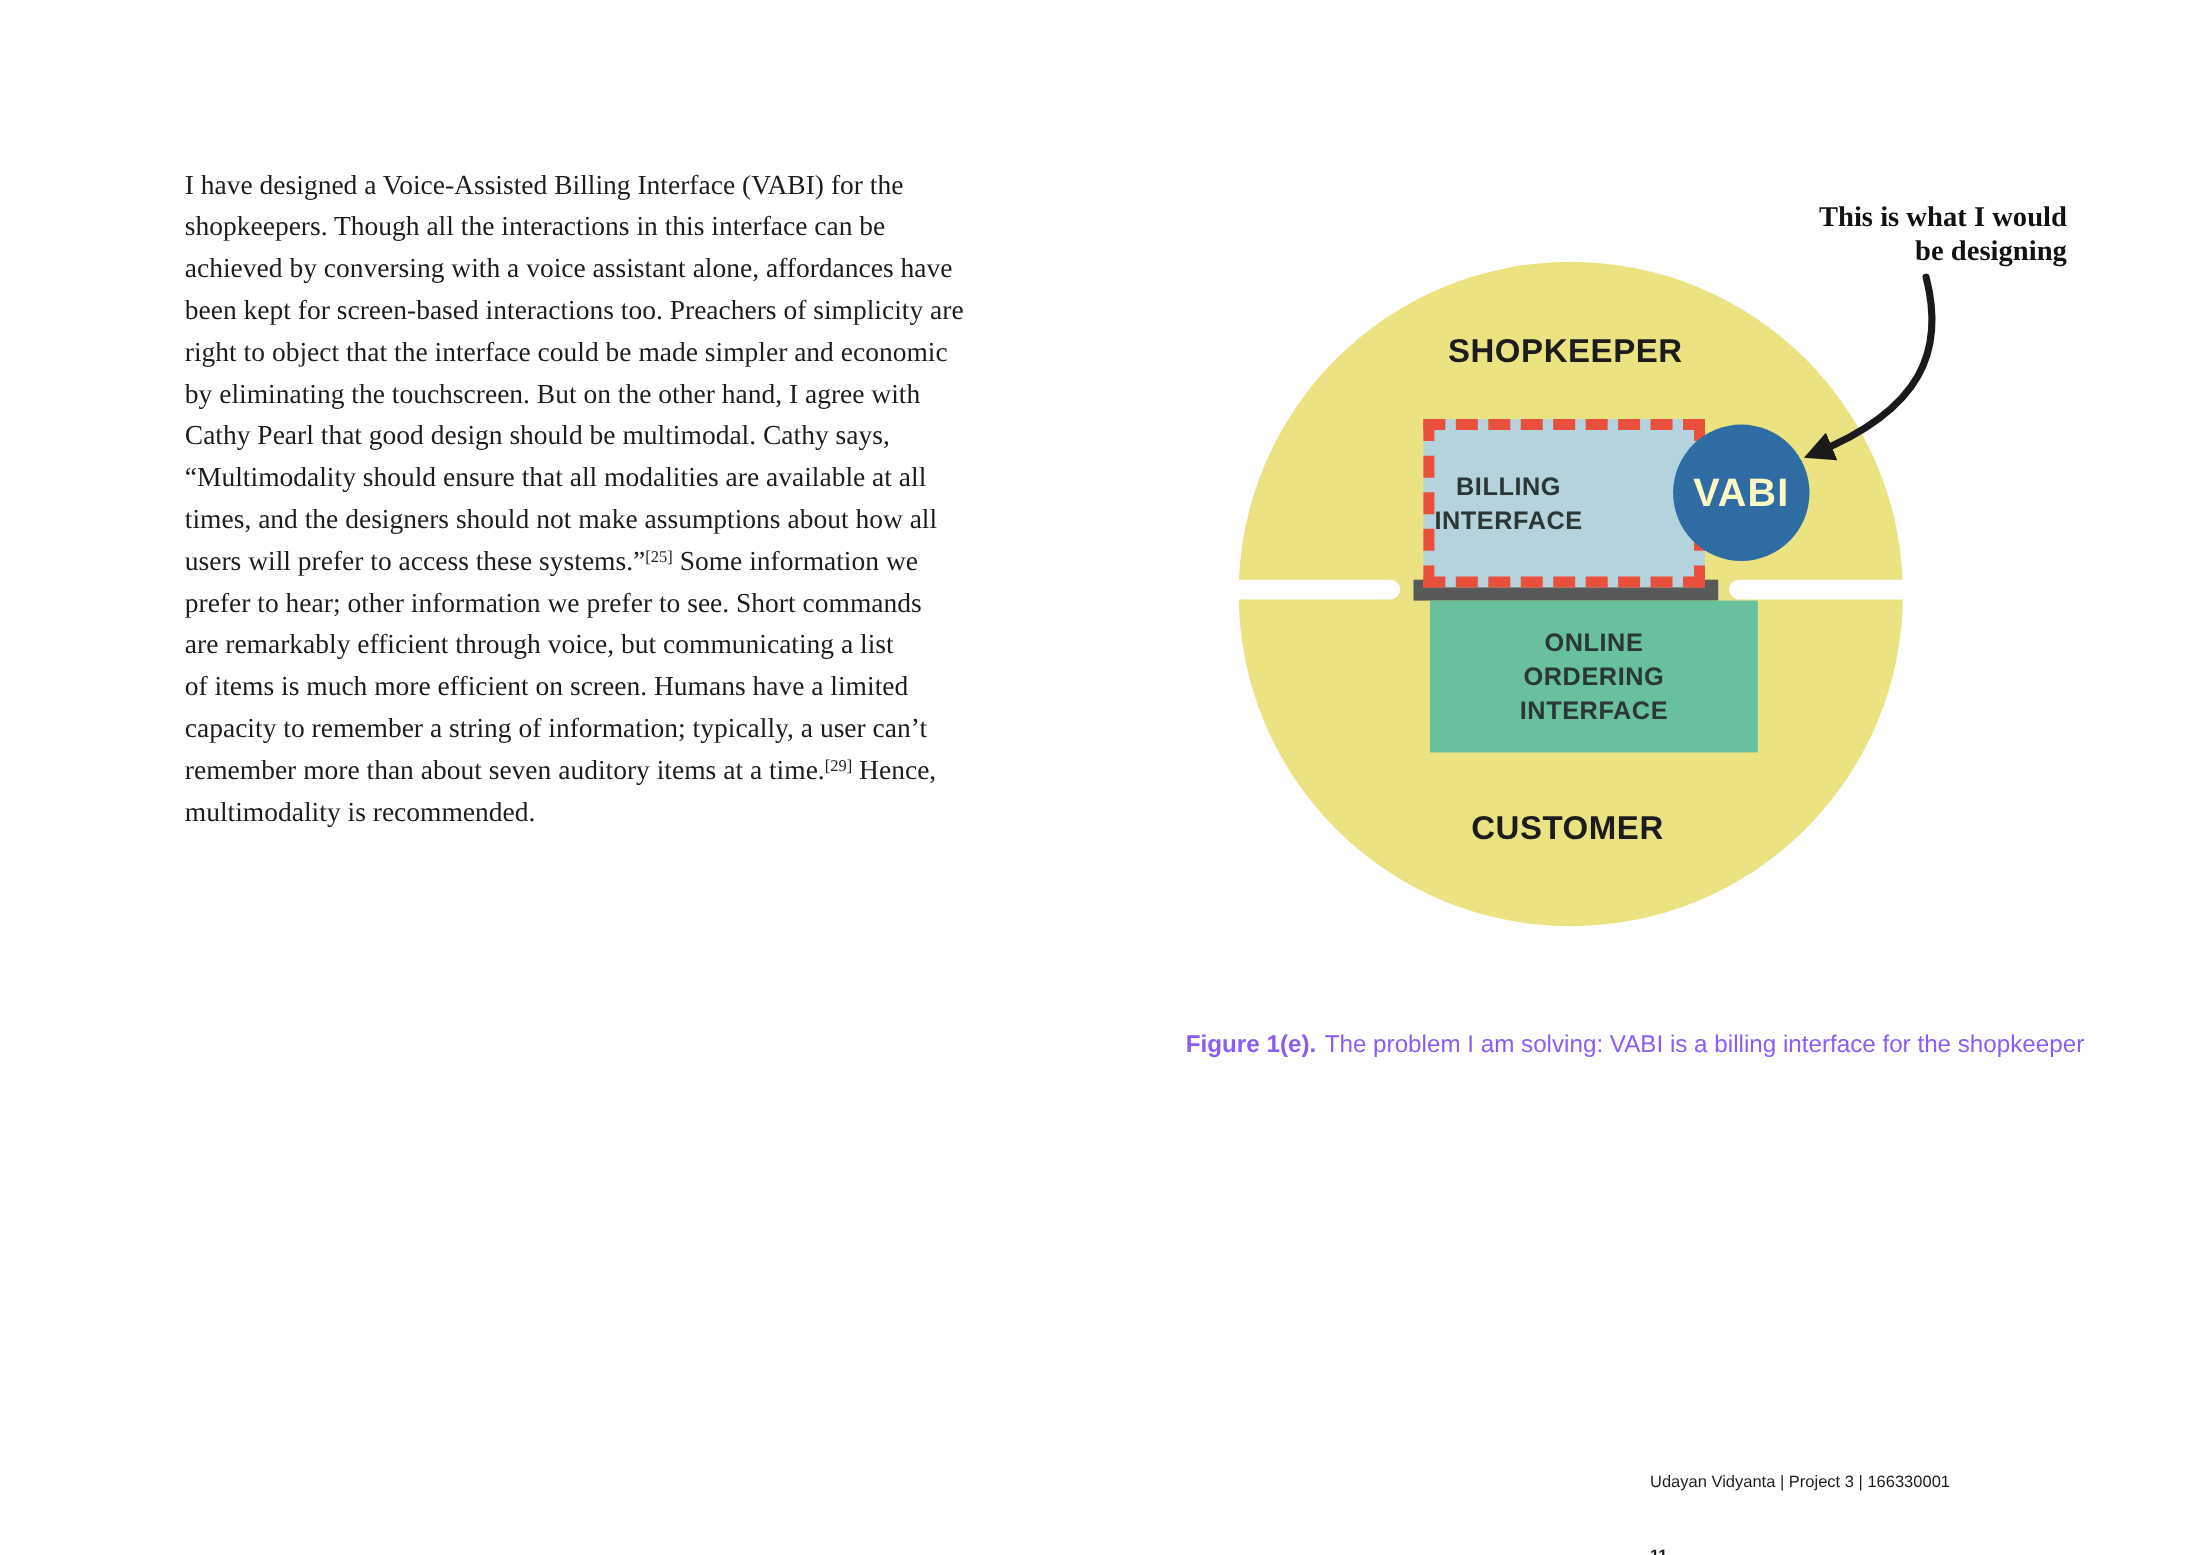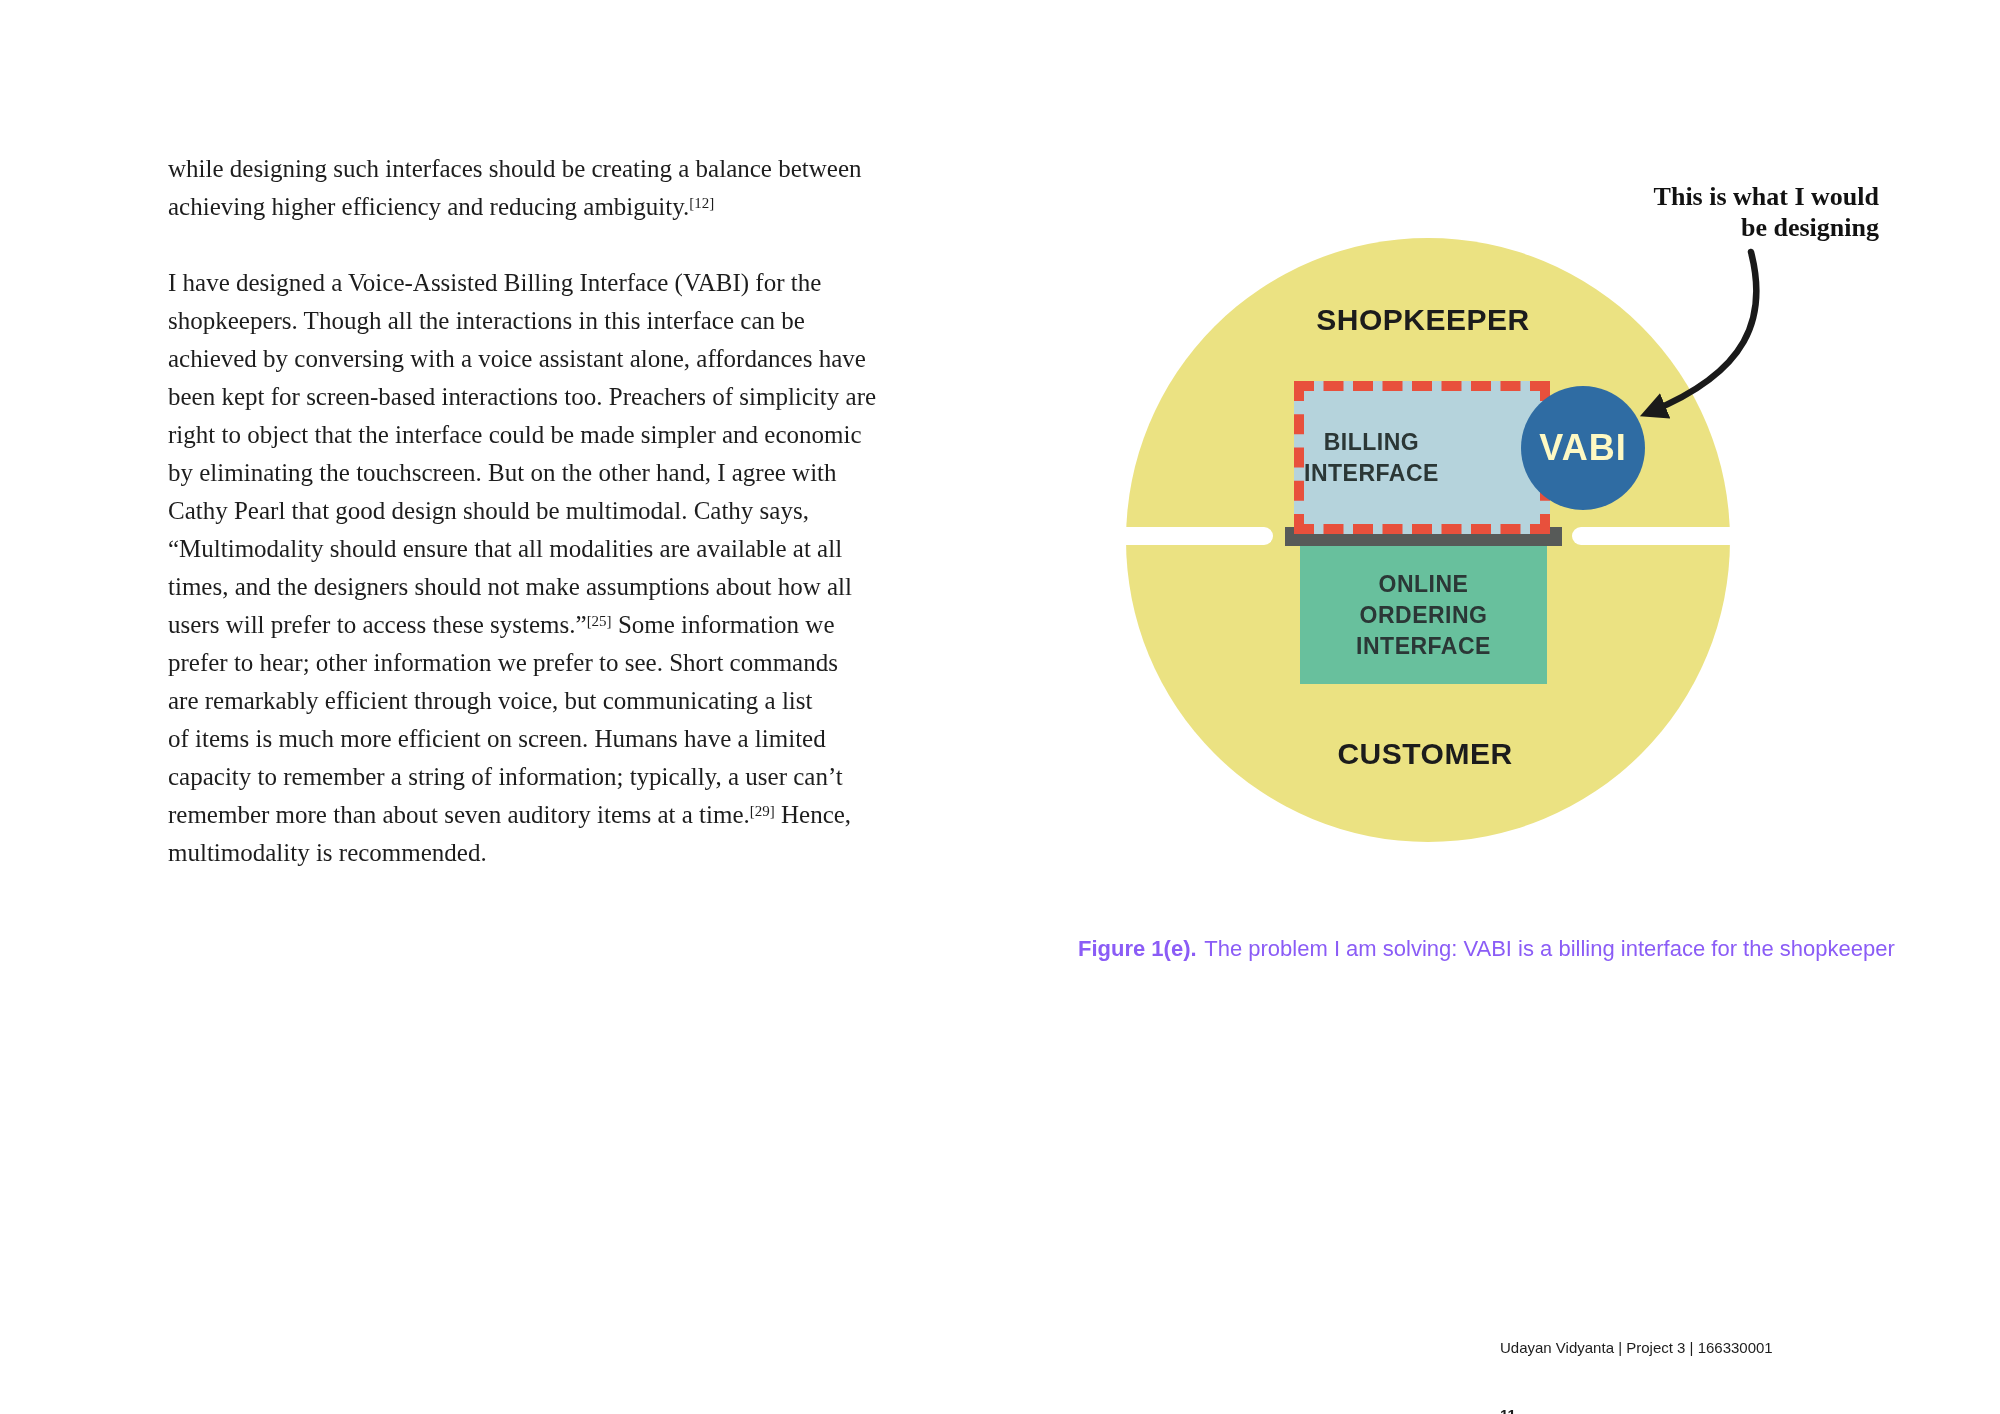--- a/index.html
+++ b/index.html
@@ -59,21 +59,21 @@
     left: 1294px; top: 381px;
     width: 256px; height: 153px;
     box-sizing: border-box;
     background: var(--c-billing-blue, #B5D3DC);
     border: 10px dashed var(--c-dash-red, #E8503C);
     display: flex; align-items: center; justify-content: flex-start;
   }
   .ordering-box {
     position: absolute;
     left: 1300px; top: 546px;
-    width: 247px; height: 138px;
+    width: 298px; height: 138px;
     background: var(--c-ordering-green, #68C09D);
     display: flex; align-items: center; justify-content: center;
   }
   .box-label {
     font-weight: bold;
     font-size: 23px;
     line-height: 31px;
     text-align: center;
     color: #2b3736;
     letter-spacing: 0.5px;
@@ -145,21 +145,20 @@
     flex-direction: column;
   }
   .footer .pagenum { font-weight: bold; }
 </style>
 </head>
 <body>
 
 <div class="page">
 
   <div class="body-text">
-    <p>while designing such interfaces should be creating a balance between<br>achieving higher efficiency and reducing ambiguity.<sup>[12]</sup></p>
     <p>I have designed a Voice-Assisted Billing Interface (VABI) for the<br>shopkeepers. Though all the interactions in this interface can be<br>achieved by conversing with a voice assistant alone, affordances have<br>been kept for screen-based interactions too. Preachers of simplicity are<br>right to object that the interface could be made simpler and economic<br>by eliminating the touchscreen. But on the other hand, I agree with<br>Cathy Pearl that good design should be multimodal. Cathy says,<br>“Multimodality should ensure that all modalities are available at all<br>times, and the designers should not make assumptions about how all<br>users will prefer to access these systems.”<sup>[25]</sup> Some information we<br>prefer to hear; other information we prefer to see. Short commands<br>are remarkably efficient through voice, but communicating a list<br>of items is much more efficient on screen. Humans have a limited<br>capacity to remember a string of information; typically, a user can’t<br>remember more than about seven auditory items at a time.<sup>[29]</sup> Hence,<br>multimodality is recommended.</p>
   </div>
 
   <div class="diagram">
 
     <div class="circle-yellow"></div>
 
     <div class="slit slit-left"></div>
     <div class="slit slit-right"></div>
 

